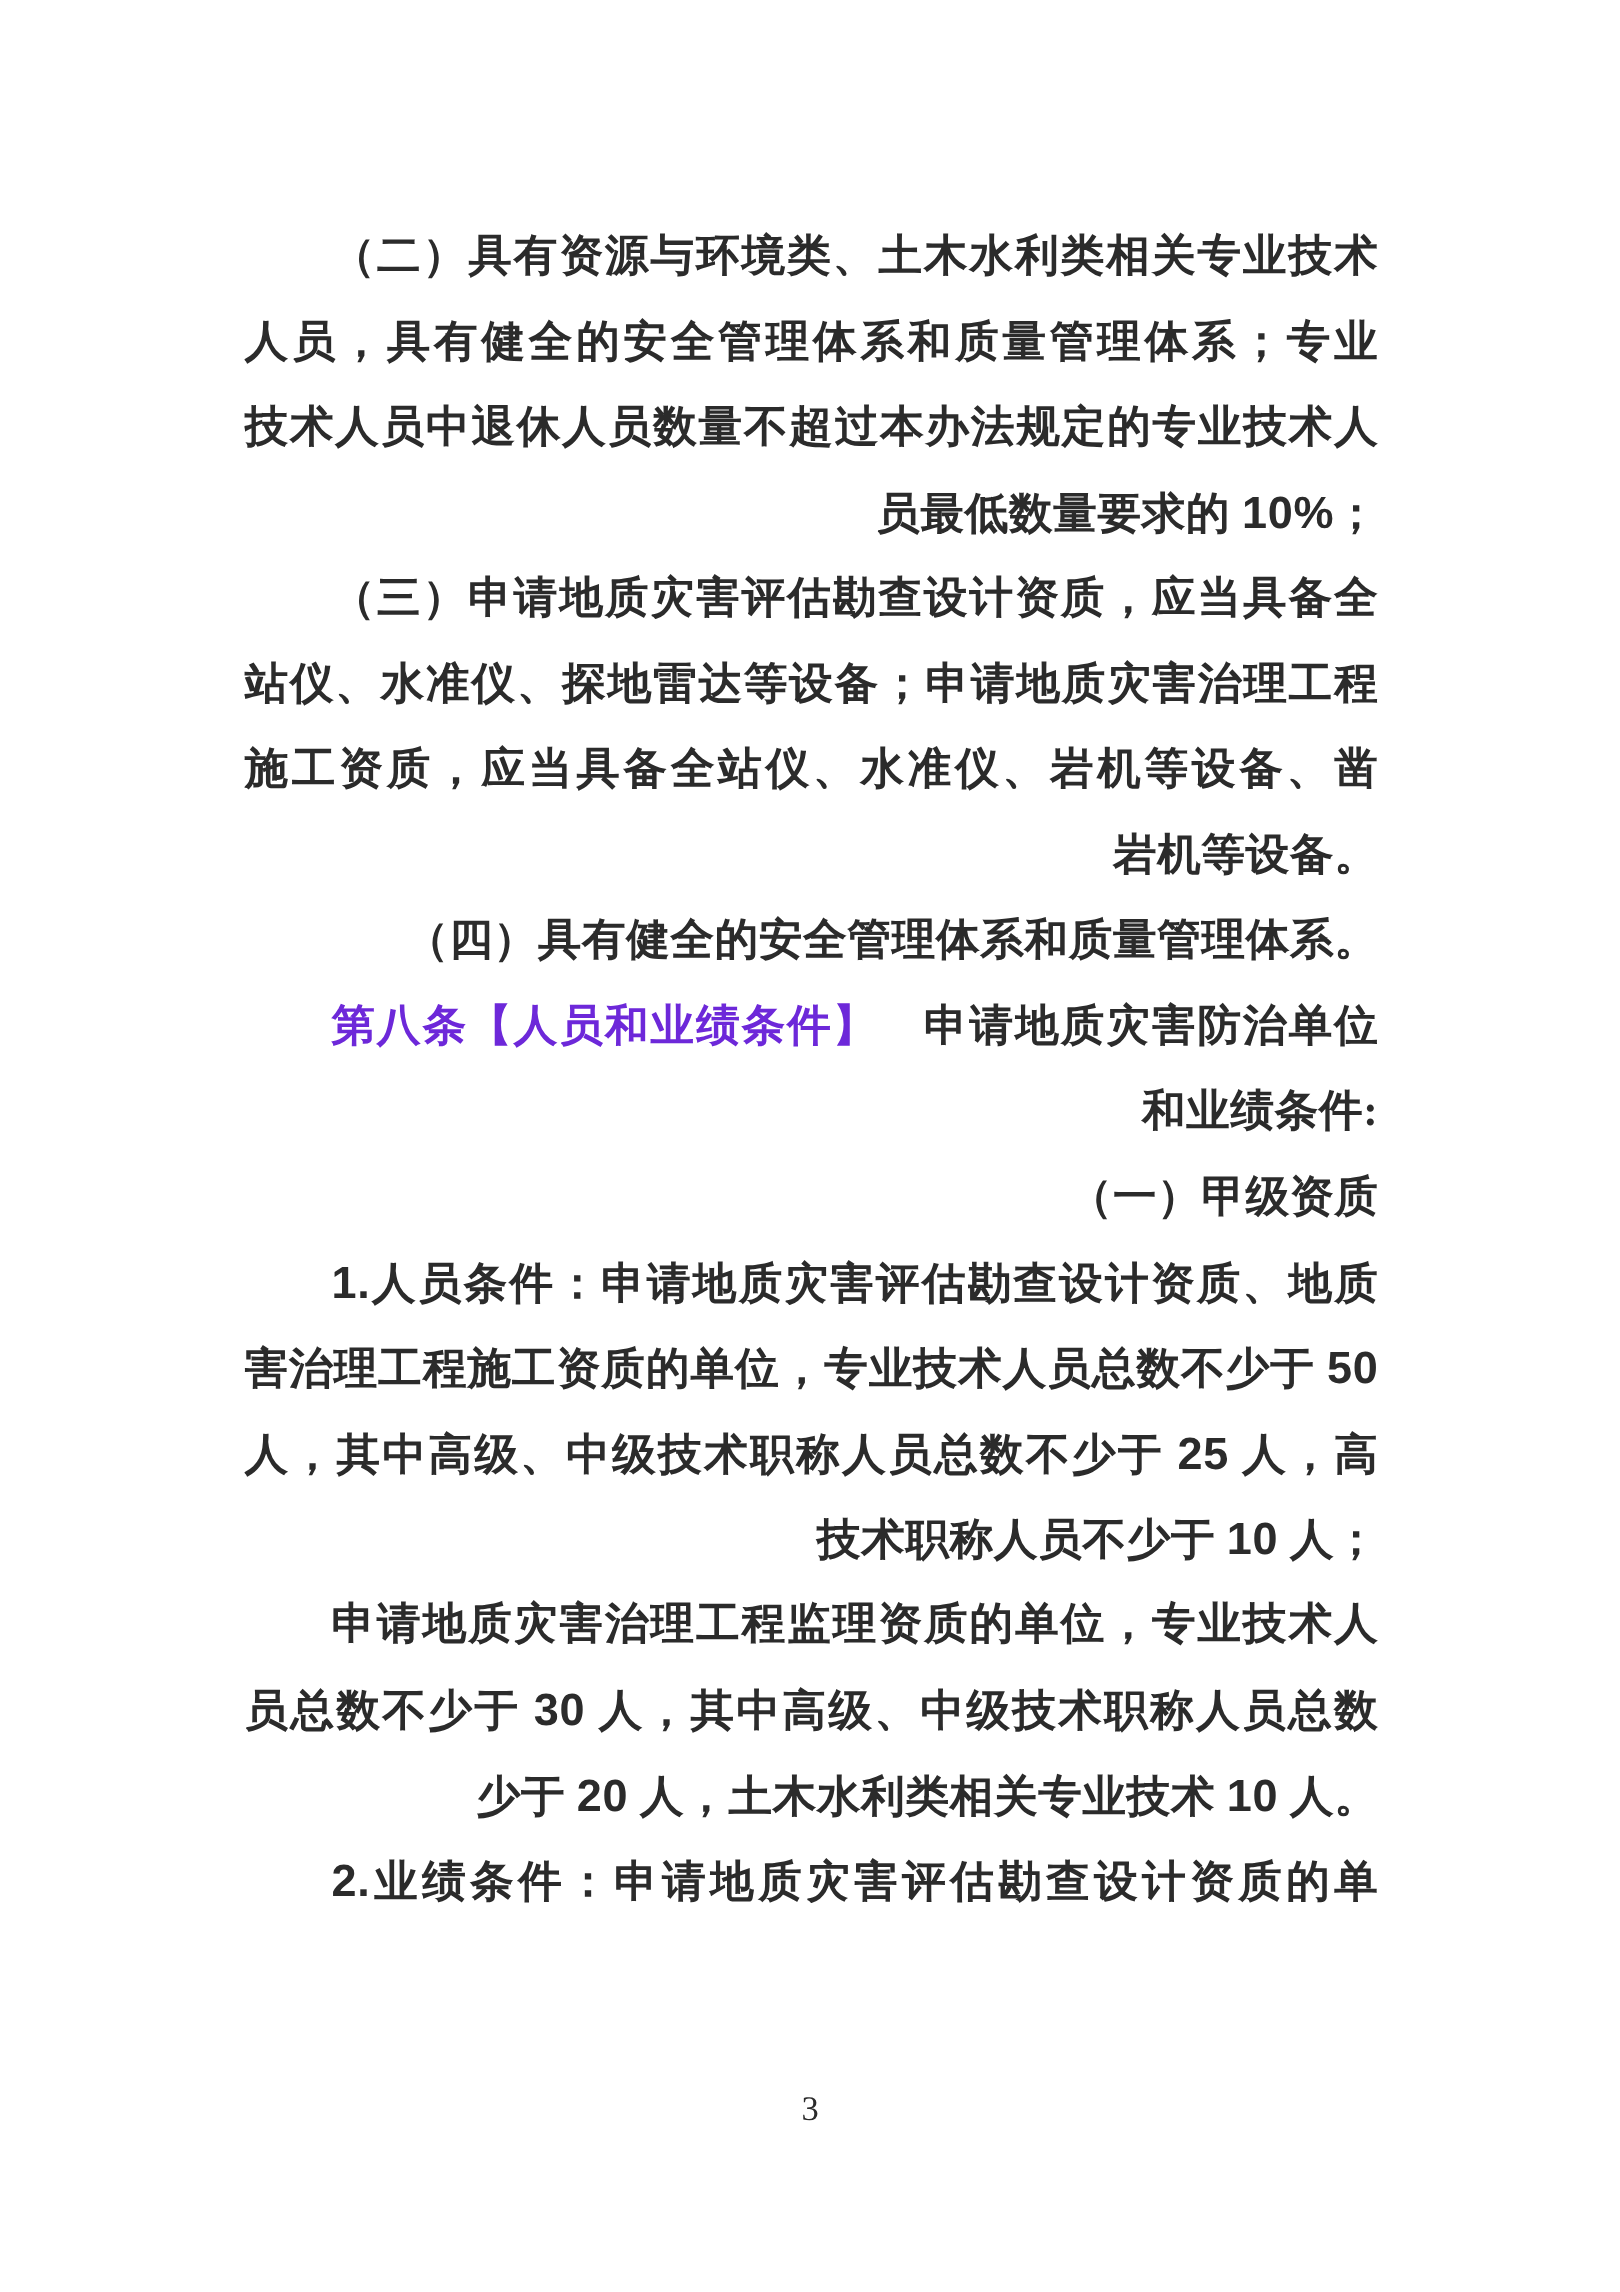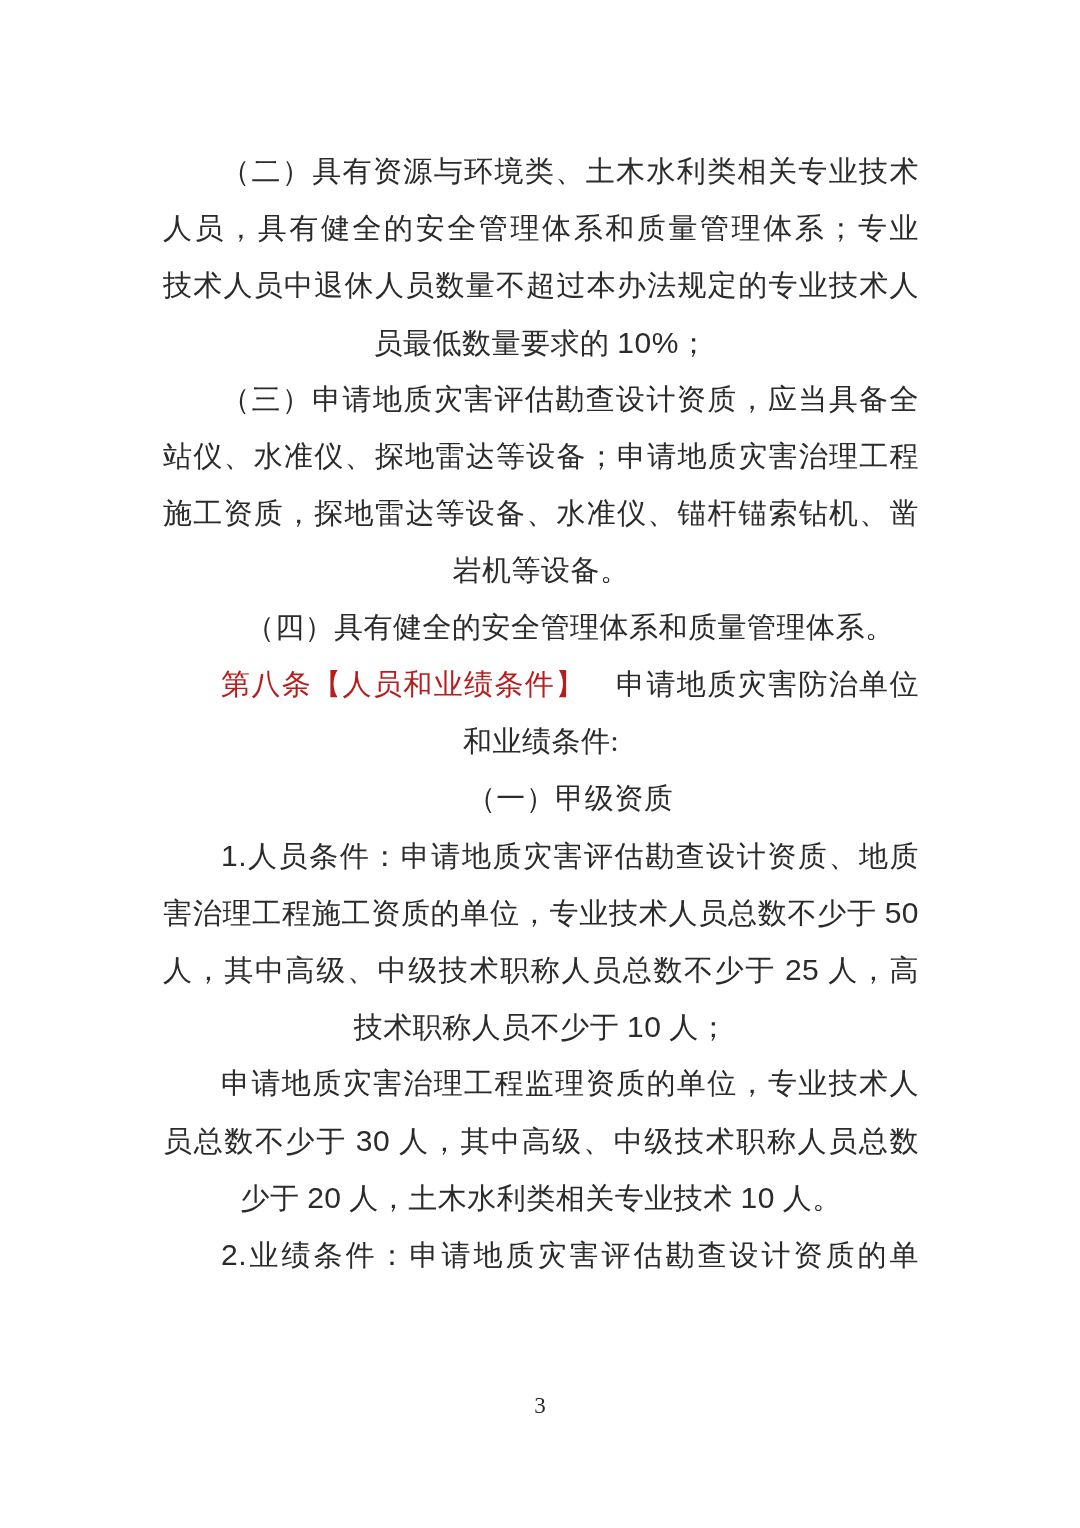--- a/index.html
+++ b/index.html
@@ -25,32 +25,32 @@
     left: 163px;
     top: 143px;
     width: 756px;
   }
   .paragraph { margin: 0; }
   .line {
     font-size: 29px;
     line-height: 57px;
     height: 57px;
     letter-spacing: 0.5px;
-    text-align: center;
+    text-align: right;
     overflow: hidden;
   }
   .line.fill {
     text-align: justify;
     text-align-last: justify;
   }
   .line.indent { padding-left: 58px; }
-  .seg { font-weight: normal; }
+  .seg { font-weight: bold; }
   .seg.bold {
-    font-weight: 400;
-    color: #b91c1c;
+    font-weight: 700;
+    color: #6d28d9;
     font-family: "Liberation Sans", "DejaVu Sans", sans-serif;
   }
   .seg.num {
     font-family: "Liberation Sans", "DejaVu Sans", sans-serif;
     font-size: 30px;
   }
   .page-number {
     position: absolute;
     top: 1386px;
     left: 0;
@@ -69,21 +69,21 @@
   <div class="doc-body">
       <div class="paragraph">
         <div class="line indent fill"><span class="seg">（二）具有资源与环境类、土木水利类相关专业技术</span></div>
         <div class="line fill"><span class="seg">人员，具有健全的安全管理体系和质量管理体系；专业</span></div>
         <div class="line fill"><span class="seg">技术人员中退休人员数量不超过本办法规定的专业技术人</span></div>
         <div class="line"><span class="seg">员最低数量要求的 </span><span class="seg num">10%</span><span class="seg">；</span></div>
       </div>
       <div class="paragraph">
         <div class="line indent fill"><span class="seg">（三）申请地质灾害评估勘查设计资质，应当具备全</span></div>
         <div class="line fill"><span class="seg">站仪、水准仪、探地雷达等设备；申请地质灾害治理工程</span></div>
-        <div class="line fill"><span class="seg">施工资质，探地雷达等设备、水准仪、锚杆锚索钻机、凿</span></div>
+        <div class="line fill"><span class="seg">施工资质，应当具备全站仪、水准仪、岩机等设备、凿</span></div>
         <div class="line"><span class="seg">岩机等设备。</span></div>
       </div>
       <div class="paragraph">
         <div class="line indent"><span class="seg">（四）具有健全的安全管理体系和质量管理体系。</span></div>
       </div>
       <div class="paragraph">
         <div class="line indent fill"><span class="seg bold">第八条【人员和业绩条件】</span><span class="seg">　申请地质灾害防治单位资</span></div>
         <div class="line"><span class="seg">和业绩条件:</span></div>
       </div>
       <div class="paragraph">

